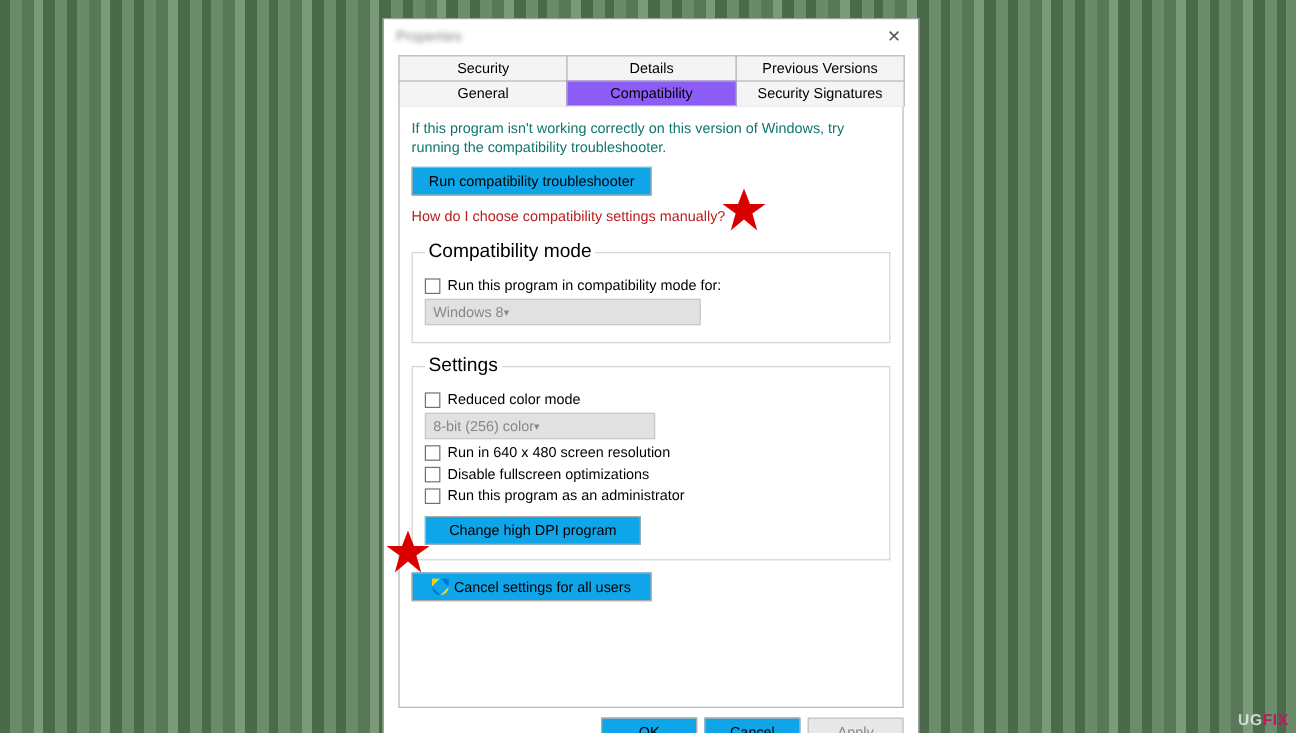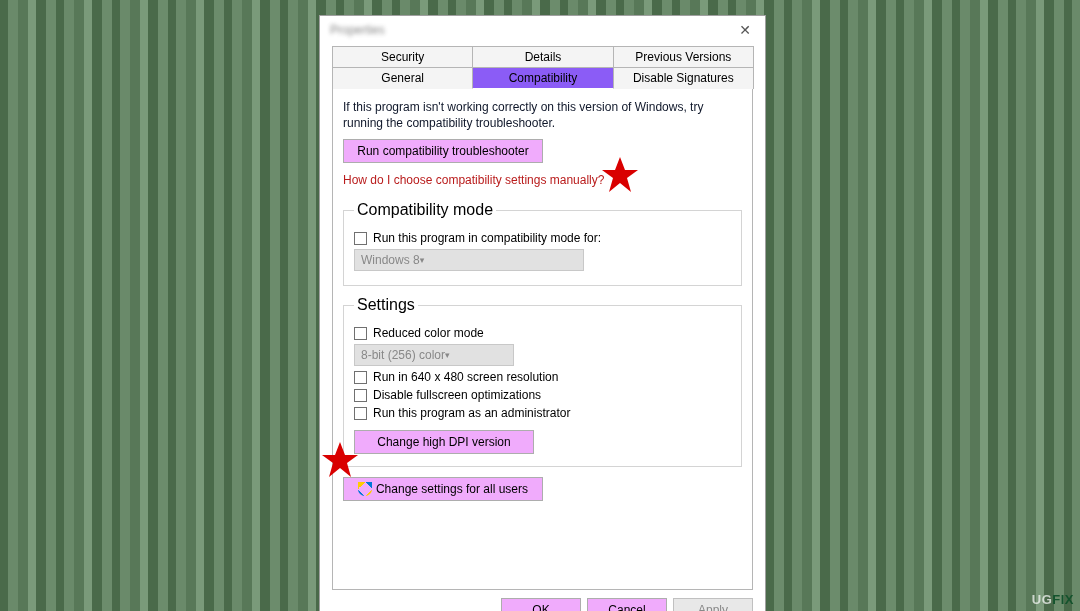--- a/index.html
+++ b/index.html
@@ -81,26 +81,26 @@
   }
   .content-frame {
     border: 1px solid #b5b5b5;
     margin: -1px 12px 0 12px;
     padding: 10px 10px 10px 10px;
     flex: 1;
     background: #ffffff;
   }
   .intro {
     font-size: 12px;
-    color: #0f172a;
+    color: #0f766e;
     margin-bottom: 8px;
     line-height: 1.35;
   }
   .btn {
-    background: #f0abfc;
+    background: #0ea5e9;
     border: 1px solid #adadad;
     padding: 4px 10px;
     font-size: 12px;
     font-family: inherit;
     cursor: pointer;
     color: #000;
   }
   .btn.wide { min-width: 200px; }
   .btn.disabled {
     background: #e8e8e8;
@@ -152,21 +152,21 @@
     border: 1px solid #c8c8c8;
     color: #888;
     padding: 0 6px;
     font-size: 12px;
     margin: 4px 0 2px 0;
   }
   .select .caret {
     font-size: 9px;
     color: #888;
   }
-  .select.narrow { width: 160px; }
+  .select.narrow { width: 192px; }
   .shield {
     display: inline-block;
     width: 14px;
     height: 14px;
     vertical-align: -3px;
     margin-right: 4px;
     background:
       linear-gradient(135deg, #ffcc00 50%, transparent 50%) top left / 7px 7px no-repeat,
       linear-gradient(225deg, #0078d7 50%, transparent 50%) top right / 7px 7px no-repeat,
       linear-gradient(45deg,  #0078d7 50%, transparent 50%) bottom left / 7px 7px no-repeat,
@@ -190,42 +190,42 @@
   .watermark {
     position: absolute;
     right: 6px;
     bottom: 4px;
     color: rgba(255,255,255,0.7);
     font-size: 13px;
     font-weight: bold;
     letter-spacing: 0.5px;
   }
   .watermark .g { color: rgba(255,255,255,0.7); }
-  .watermark .fix { color: #14532d; }
+  .watermark .fix { color: #be185d; }
 </style>
 </head>
 <body>
 
 <div class="dialog">
 
   <div class="titlebar">
     <span class="title-text">Properties</span>
     <span class="close-x">✕</span>
   </div>
 
   <div class="tabstrip">
     <div class="tab-row">
       <div class="tab">Security</div>
       <div class="tab">Details</div>
       <div class="tab">Previous Versions</div>
     </div>
     <div class="tab-row">
       <div class="tab">General</div>
       <div class="tab active">Compatibility</div>
-      <div class="tab">Disable Signatures</div>
+      <div class="tab">Security Signatures</div>
     </div>
   </div>
 
   <div class="content-frame">
 
     <div class="intro">If this program isn't working correctly on this version of Windows, try running the compatibility troubleshooter.</div>
 
     <button class="btn wide">Run compatibility troubleshooter</button>
 
     <a class="link">How do I choose compatibility settings manually?</a>
@@ -260,25 +260,25 @@
       </div>
       <div class="chk-row">
         <span class="chk"></span>
         <span class="chk-label">Disable fullscreen optimizations</span>
       </div>
       <div class="chk-row">
         <span class="chk"></span>
         <span class="chk-label">Run this program as an administrator</span>
       </div>
 
-      <button class="btn" style="margin-top:6px; min-width:180px;">Change high DPI version</button>
+      <button class="btn" style="margin-top:6px; min-width:180px;">Change high DPI program</button>
     </fieldset>
 
     <button class="btn" style="min-width:200px;">
-      <span class="shield"></span><span>Change settings for all users</span>
+      <span class="shield"></span><span>Cancel settings for all users</span>
     </button>
 
   </div>
 
   <div class="footer">
     <button class="btn">OK</button>
     <button class="btn">Cancel</button>
     <button class="btn disabled">Apply</button>
   </div>
 

